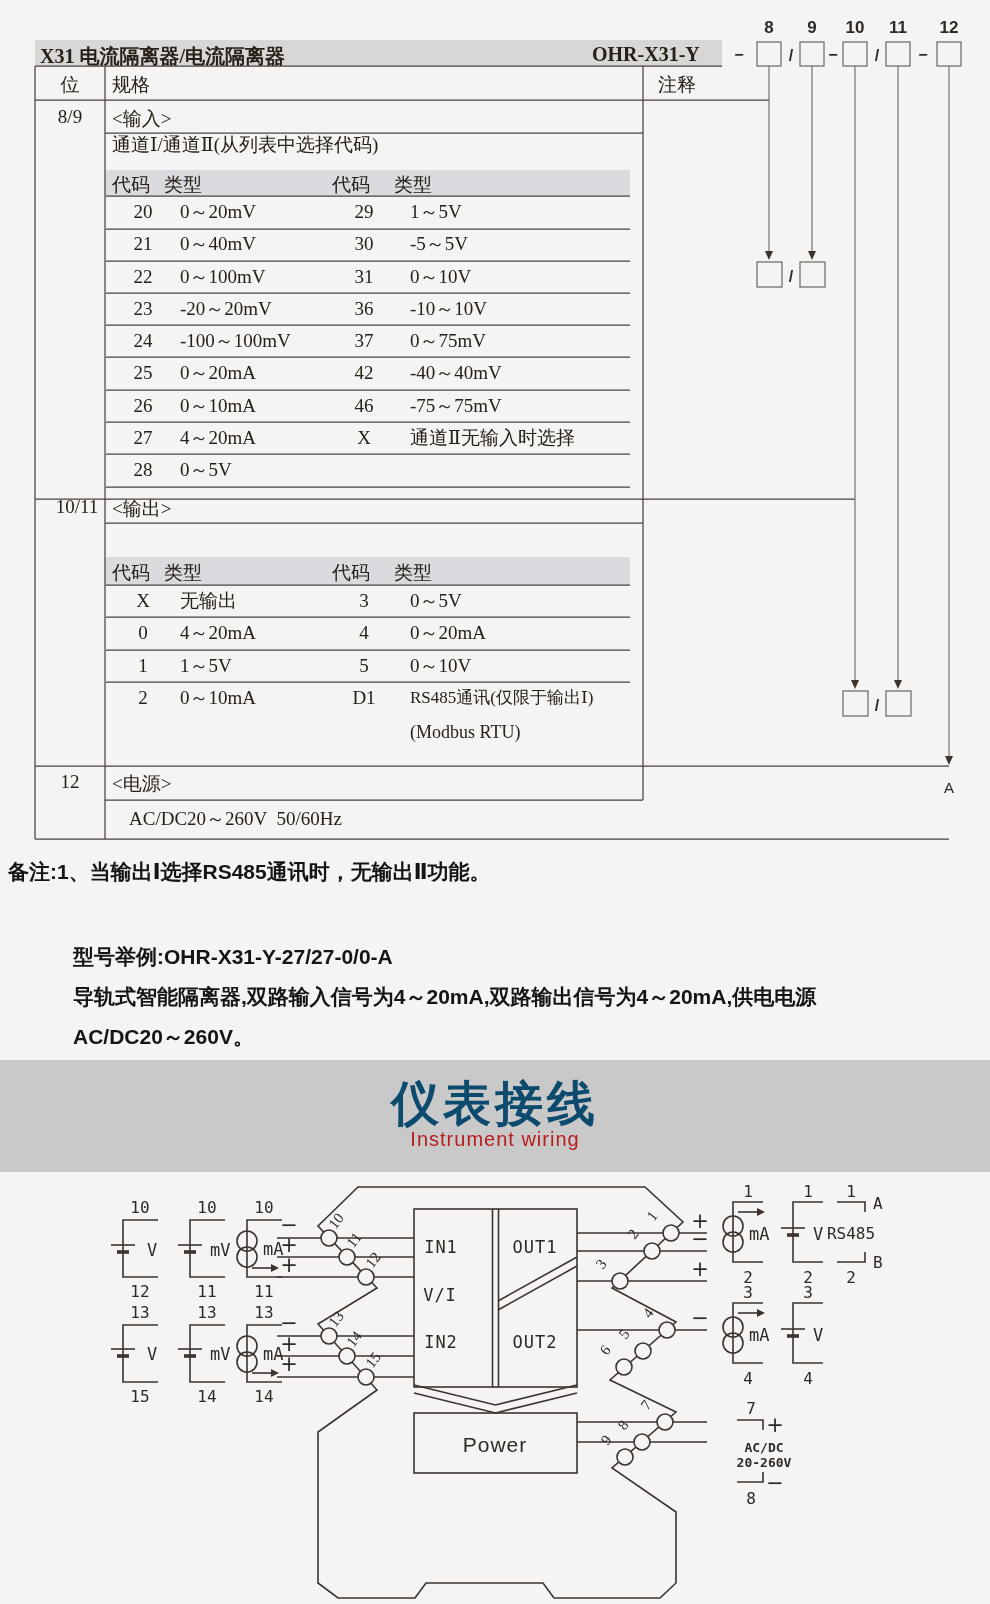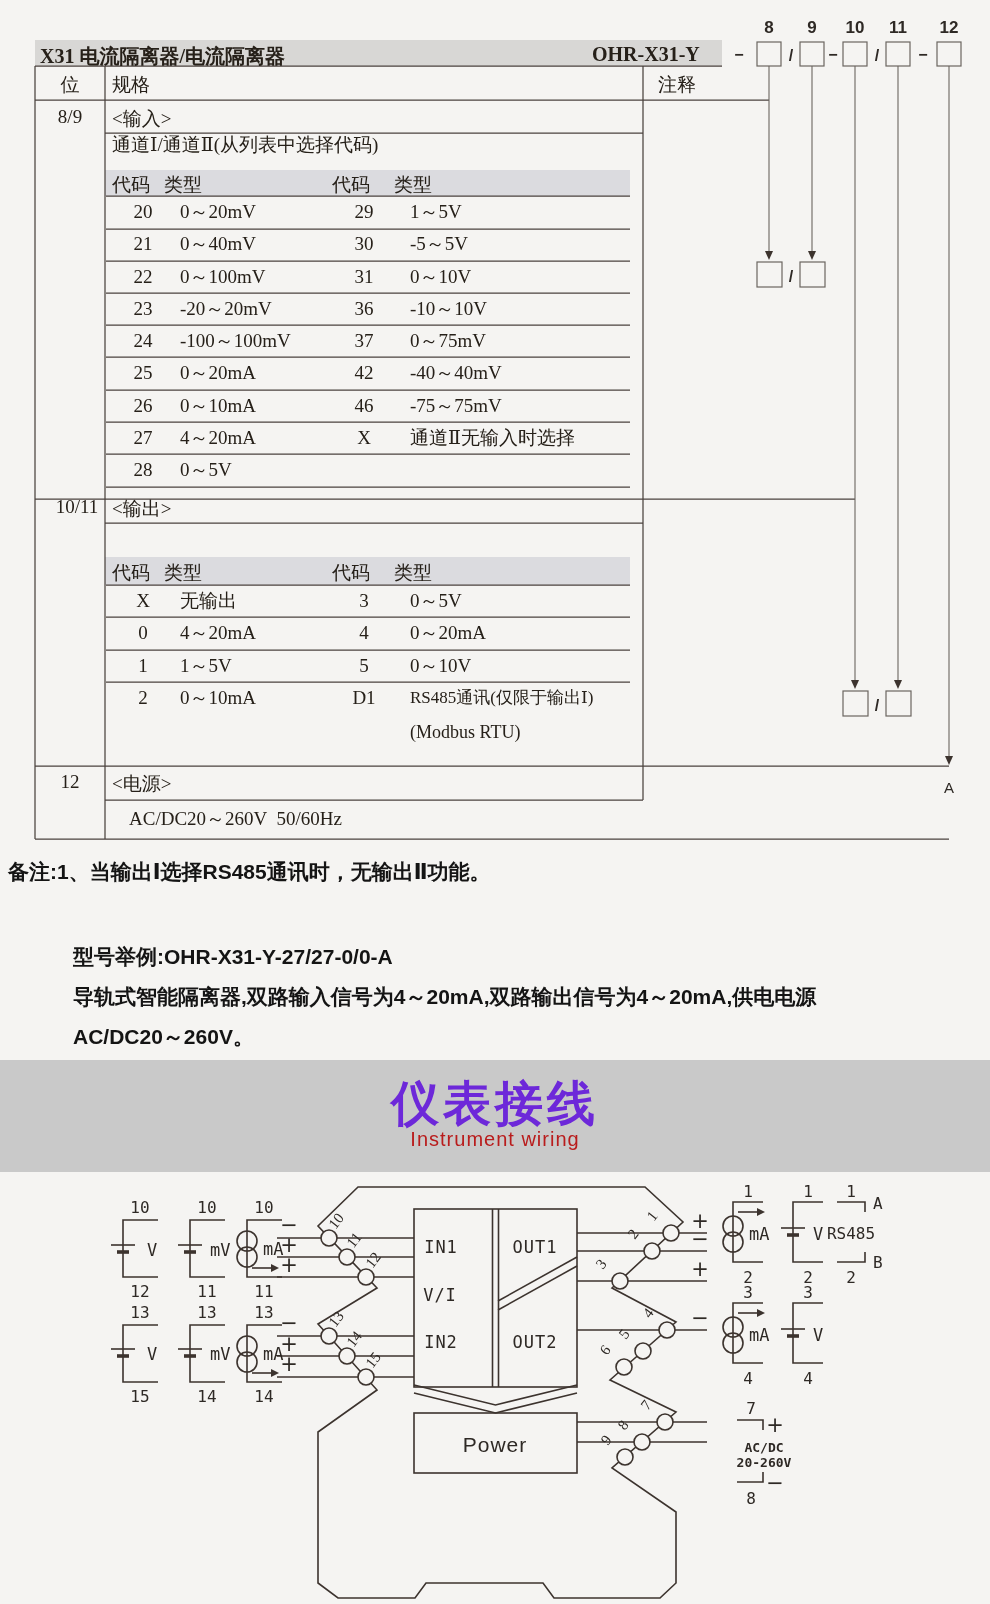--- a/index.html
+++ b/index.html
@@ -33,21 +33,21 @@
           color:#141414;white-space:nowrap;}
   .trow{position:absolute;left:0;width:888px;height:22px;line-height:22px;}
   .trow span{position:absolute;display:block;}
   .cc1{left:112px;width:62px;text-align:center;}
   .tt1{left:180px;}
   .cc2{left:330px;width:68px;text-align:center;}
   .tt2{left:410px;}
   .tight{font-size:17px;}
   .banner{background:#c9c9c9;}
   .banner-title{font-family:"Liberation Sans","DejaVu Sans",sans-serif;font-weight:700;
-                font-size:48px;letter-spacing:4px;color:#6d28d9;text-align:center;}
+                font-size:48px;letter-spacing:4px;color:#0c4a6e;text-align:center;}
   .banner-sub{font-family:"Liberation Sans","DejaVu Sans",sans-serif;font-size:20px;
               color:#b91c1c;text-align:center;letter-spacing:1px;}
 </style>
 </head>
 <body>
 
 <div class="page">
 
   <svg style="top:0" width="990" height="850" viewBox="0 0 990 850">
     <g>

